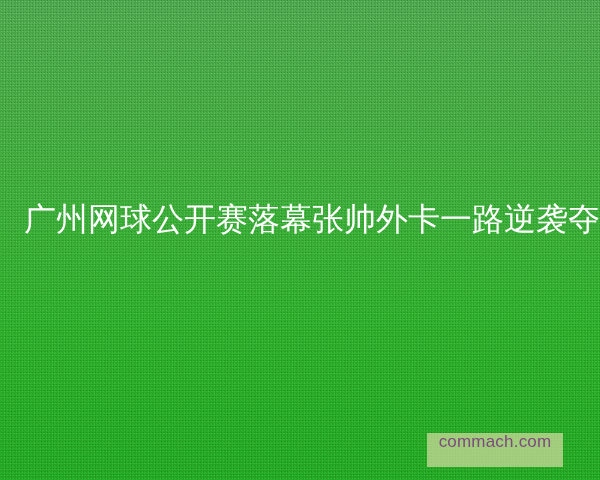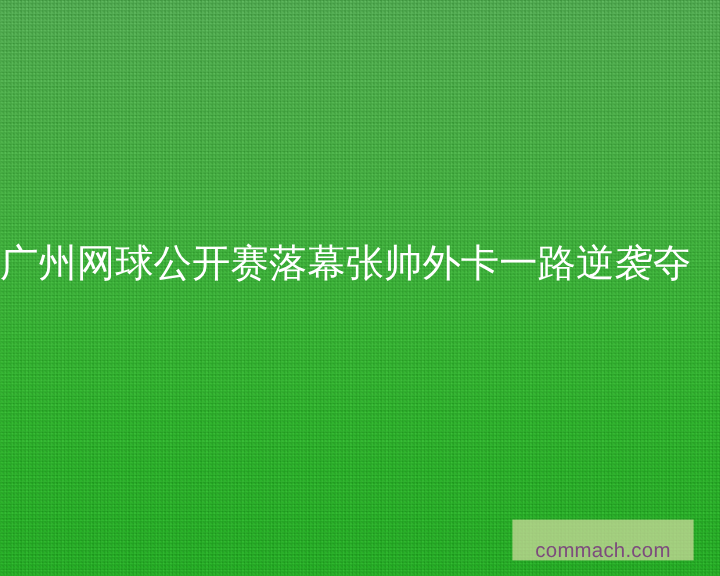--- a/index.html
+++ b/index.html
@@ -54,43 +54,43 @@
       repeating-linear-gradient(0deg, rgba(255,255,255,0.10) 0 1px, rgba(0,0,0,0.10) 1px 2px),
       repeating-linear-gradient(90deg, rgba(255,255,255,0.10) 0 1px, rgba(0,0,0,0.10) 1px 2px);
   }
 
   
   #headline {
     position: absolute;
     left: 0;
     right: 0;
     top: 198px;
-    text-align: left;
+    text-align: right;
     color: #ffffff;
     font-size: 32px;
     line-height: 43px;
     letter-spacing: 0px;
     font-weight: 400;
     white-space: nowrap;
     text-rendering: geometricPrecision;
   }
   #headline .line {
     display: block;
   }
 
   
   #watermark {
     position: absolute;
     left: 427px;
     top: 433px;
-    width: 151px;
+    width: 136px;
     height: 34px;
     background: rgba(209, 219, 160, 0.72);
     display: flex;
-    align-items: flex-end;
+    align-items: flex-start;
     justify-content: center;
   }
   #watermark-text {
     color: #7d4b7d;
     font-size: 17px;
     line-height: 17px;
     letter-spacing: 0.2px;
     font-weight: 400;
     white-space: nowrap;
   }

